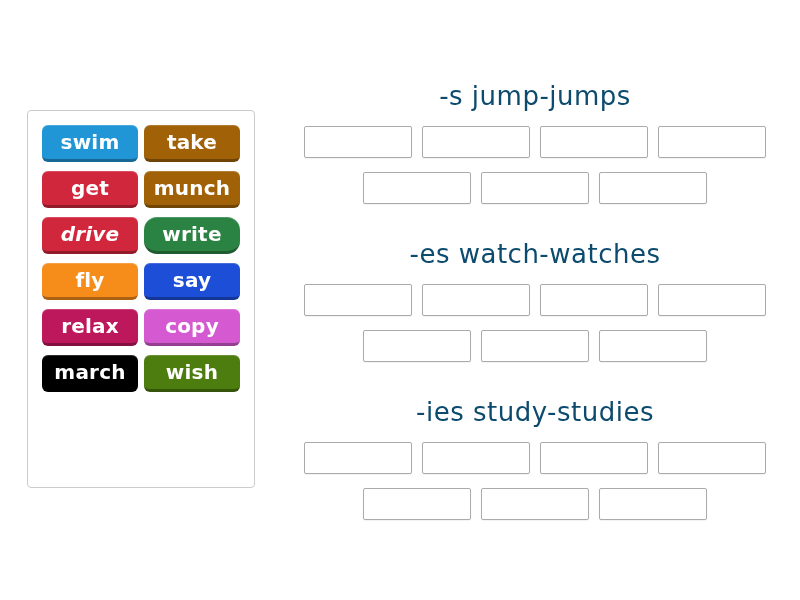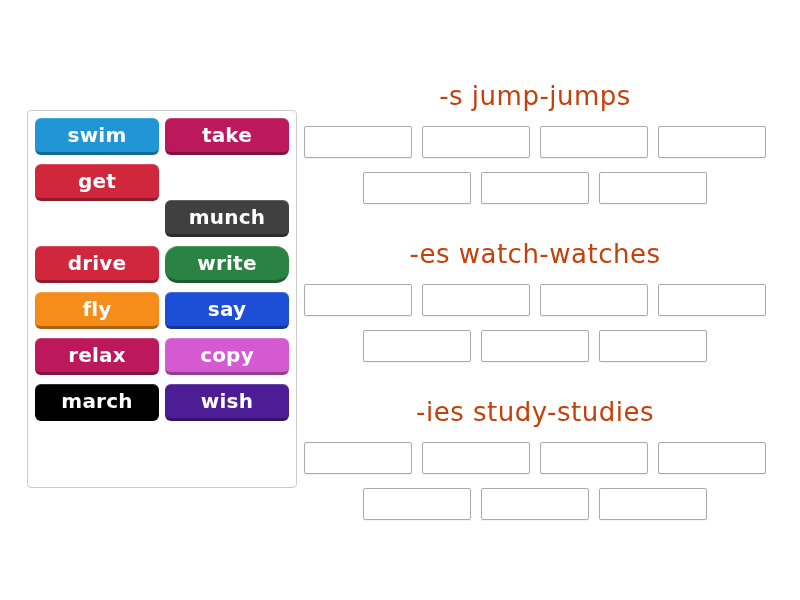--- a/index.html
+++ b/index.html
@@ -15,27 +15,27 @@
     position: relative;
     width: 800px;
     height: 600px;
     background: #ffffff;
   }
   
   #word-bank {
     position: absolute;
     left: 27px;
     top: 110px;
-    width: 270px;
+    width: 228px;
     height: 378px;
     box-sizing: border-box;
     background: #ffffff;
     border: 1px solid #cccccc;
     border-radius: 4px;
-    padding: 7px;
+    padding: 14px;
     display: grid;
     grid-template-columns: 1fr 1fr;
     column-gap: 6px;
     row-gap: 9px;
     align-content: start;
   }
   .tile {
     height: 37px;
     box-sizing: border-box;
     border-radius: 6px;
@@ -62,21 +62,21 @@
     gap: 34px;
   }
   .group {
     display: flex;
     flex-direction: column;
     align-items: center;
   }
   .group-title {
     font-size: 26px;
     line-height: 32px;
-    color: #c2410c;
+    color: #0c4a6e;
     letter-spacing: 0.5px;
     margin: 0 0 14px 0;
     font-weight: normal;
     text-align: center;
   }
   .slot-rows {
     display: flex;
     flex-direction: column;
     align-items: center;
     gap: 14px;
@@ -95,31 +95,31 @@
     border-radius: 2px;
     box-shadow: 0 1px 1px rgba(0,0,0,0.05);
   }
 </style>
 </head>
 <body>
 
 <div id="stage">
   <div id="word-bank">
       <div class="tile" style="background: rgb(33, 150, 214);">swim</div>
-      <div class="tile" style="background: #be185d;">take</div>
+      <div class="tile" style="background: #a16207;">take</div>
       <div class="tile" style="background: rgb(208, 39, 61);">get</div>
-      <div class="tile" style="background: #404040; margin-top: 36px;">munch</div>
-      <div class="tile" style="background: rgb(208, 39, 61);">drive</div>
+      <div class="tile" style="background: #a16207;">munch</div>
+      <div class="tile" style="background: rgb(208, 39, 61); font-style: italic;">drive</div>
       <div class="tile" style="background: rgb(43, 131, 67); border-radius: 13px;">write</div>
       <div class="tile" style="background: rgb(246, 141, 27);">fly</div>
       <div class="tile" style="background: #1d4ed8;">say</div>
       <div class="tile" style="background: #be185d;">relax</div>
       <div class="tile" style="background: rgb(213, 90, 209);">copy</div>
       <div class="tile" style="background: #000000;">march</div>
-      <div class="tile" style="background: #4c1d95;">wish</div>
+      <div class="tile" style="background: #4d7c0f;">wish</div>
     </div>
   <div id="groups">
       <div class="group">
         <h2 class="group-title">-s jump-jumps</h2>
         <div class="slot-rows">
           <div class="slot-row">
             <div class="slot"></div>
             <div class="slot"></div>
             <div class="slot"></div>
             <div class="slot"></div>

